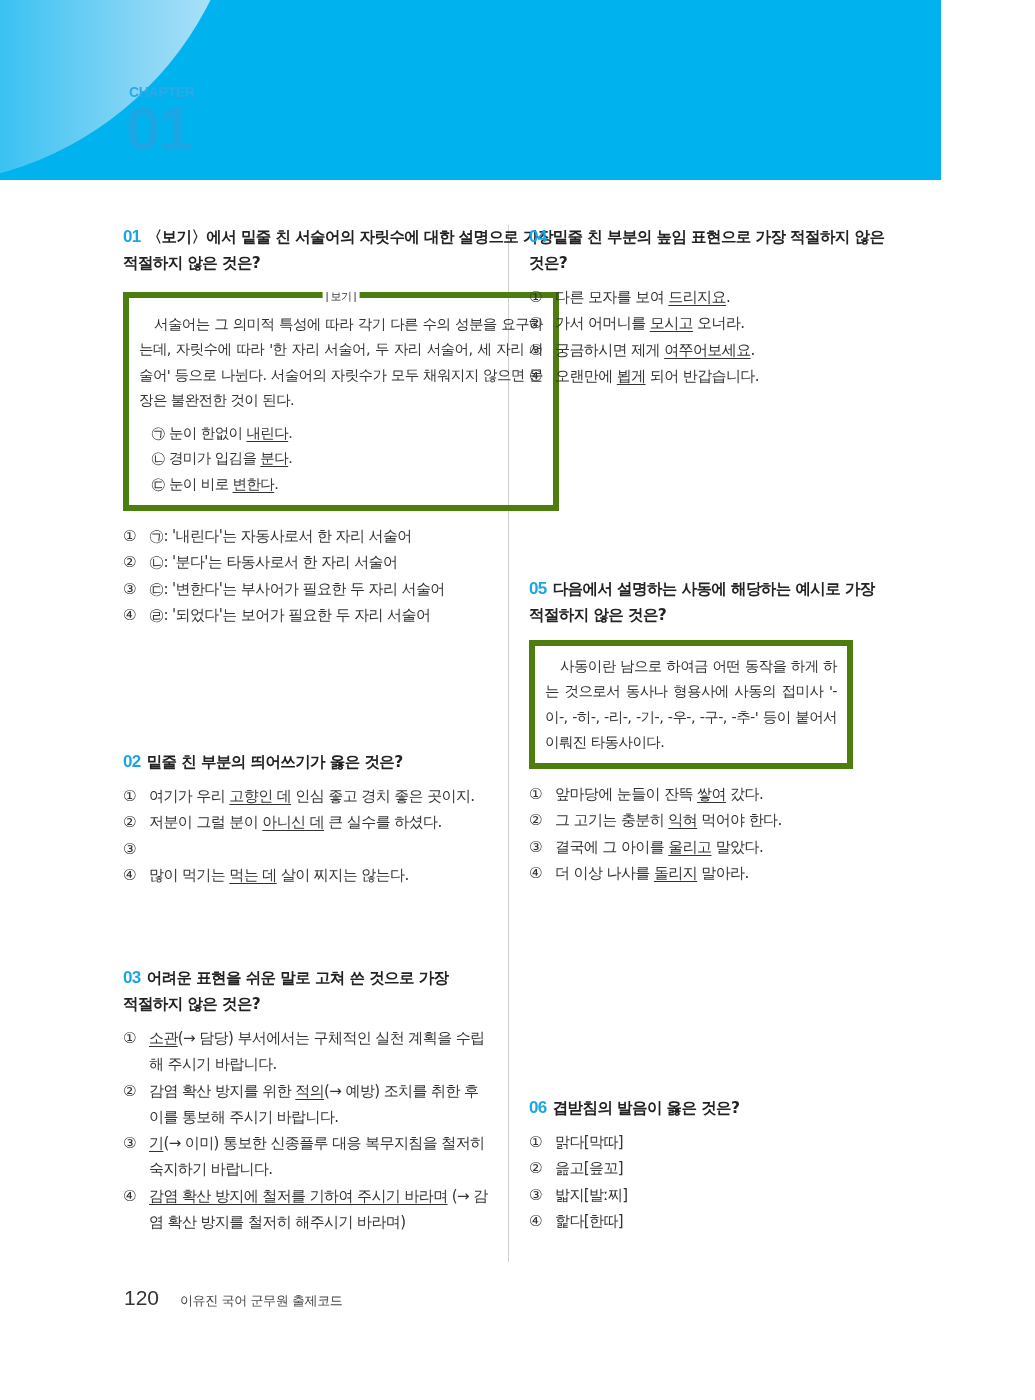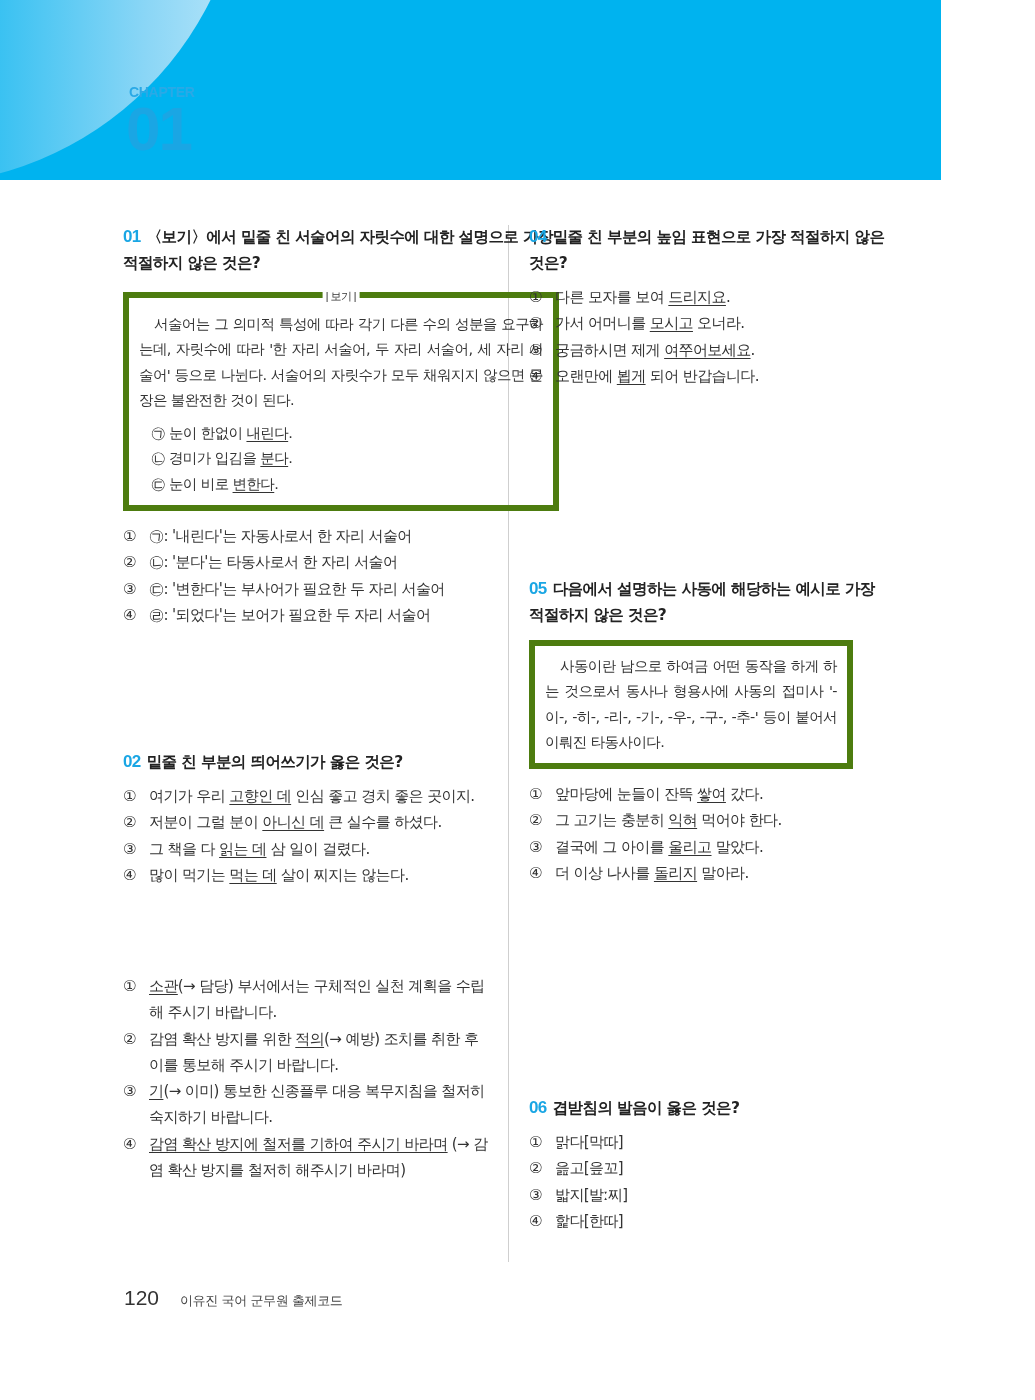--- a/index.html
+++ b/index.html
@@ -130,30 +130,32 @@
     <div class="choice">
         <span class="mark">①</span>
         <span class="txt"><span>여기가 우리 </span><span class="u">고향인 데</span><span> 인심 좋고 경치 좋은 곳이지.</span></span>
       </div>
     <div class="choice">
         <span class="mark">②</span>
         <span class="txt"><span>저분이 그럴 분이 </span><span class="u">아니신 데</span><span> 큰 실수를 하셨다.</span></span>
       </div>
     <div class="choice">
         <span class="mark">③</span>
-        <span class="txt"><span>그 책을 다 </span><span class="u">읽는 데</span><span> 삼 일이 걸렸다.</span></span>
       </div>
     <div class="choice">
         <span class="mark">④</span>
         <span class="txt"><span>많이 먹기는 </span><span class="u">먹는 데</span><span> 살이 찌지는 않는다.</span></span>
       </div>
   </div>
 </div>
 
 <div class="q" style="left:123px; top:965px; width:366px;">
+  <div class="q-title">
+    <span class="q-num">03</span><span>어려운 표현을 쉬운 말로 고쳐 쓴 것으로 가장 적절하지 않은 것은?</span>
+  </div>
   <div class="choices">
     <div class="choice wrap">
         <span class="mark">①</span>
         <span class="txt"><span></span><span class="u">소관</span><span>(→ 담당) 부서에서는 구체적인 실천 계획을 수립해 주시기 바랍니다.</span></span>
       </div>
     <div class="choice wrap">
         <span class="mark">②</span>
         <span class="txt"><span>감염 확산 방지를 위한 </span><span class="u">적의</span><span>(→ 예방) 조치를 취한 후 이를 통보해 주시기 바랍니다.</span></span>
       </div>
     <div class="choice wrap">

